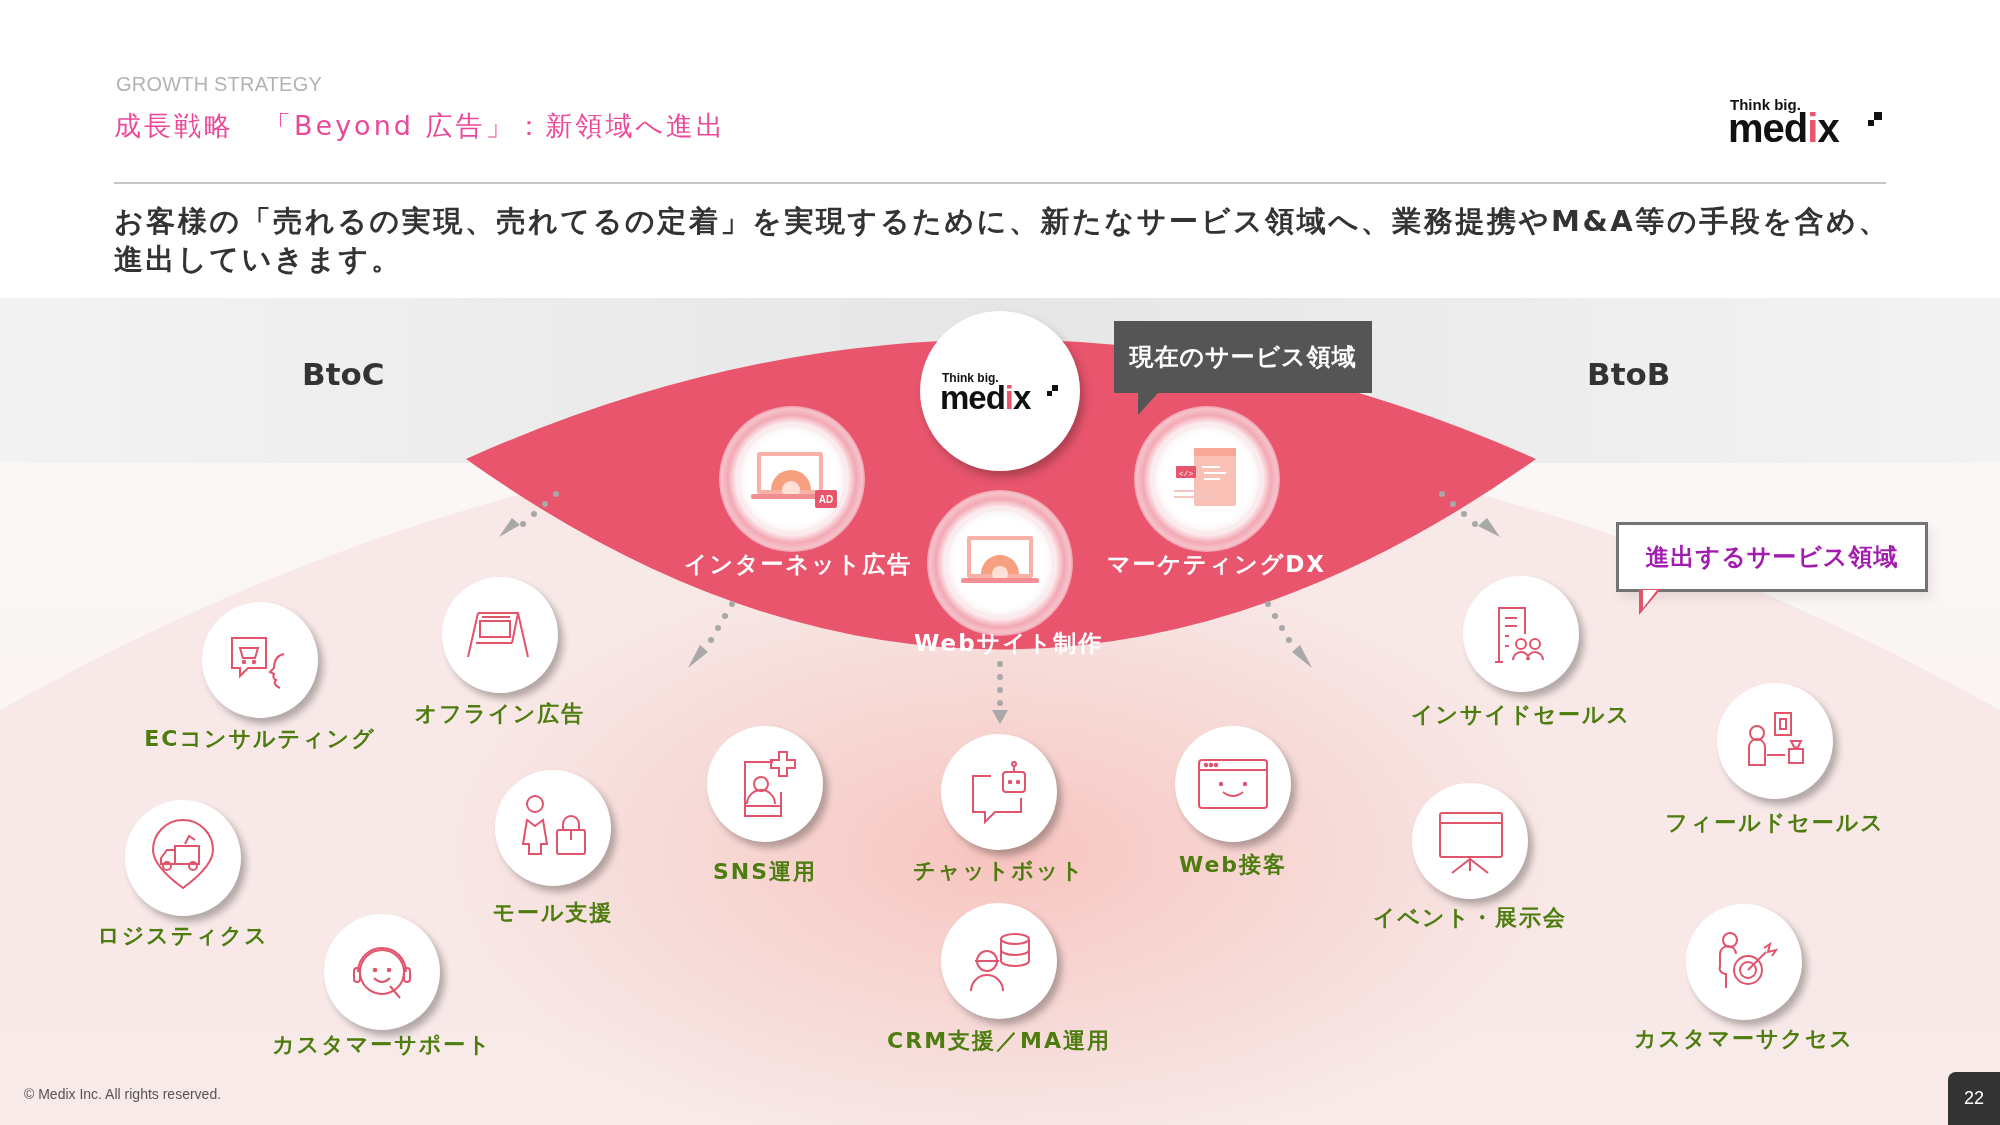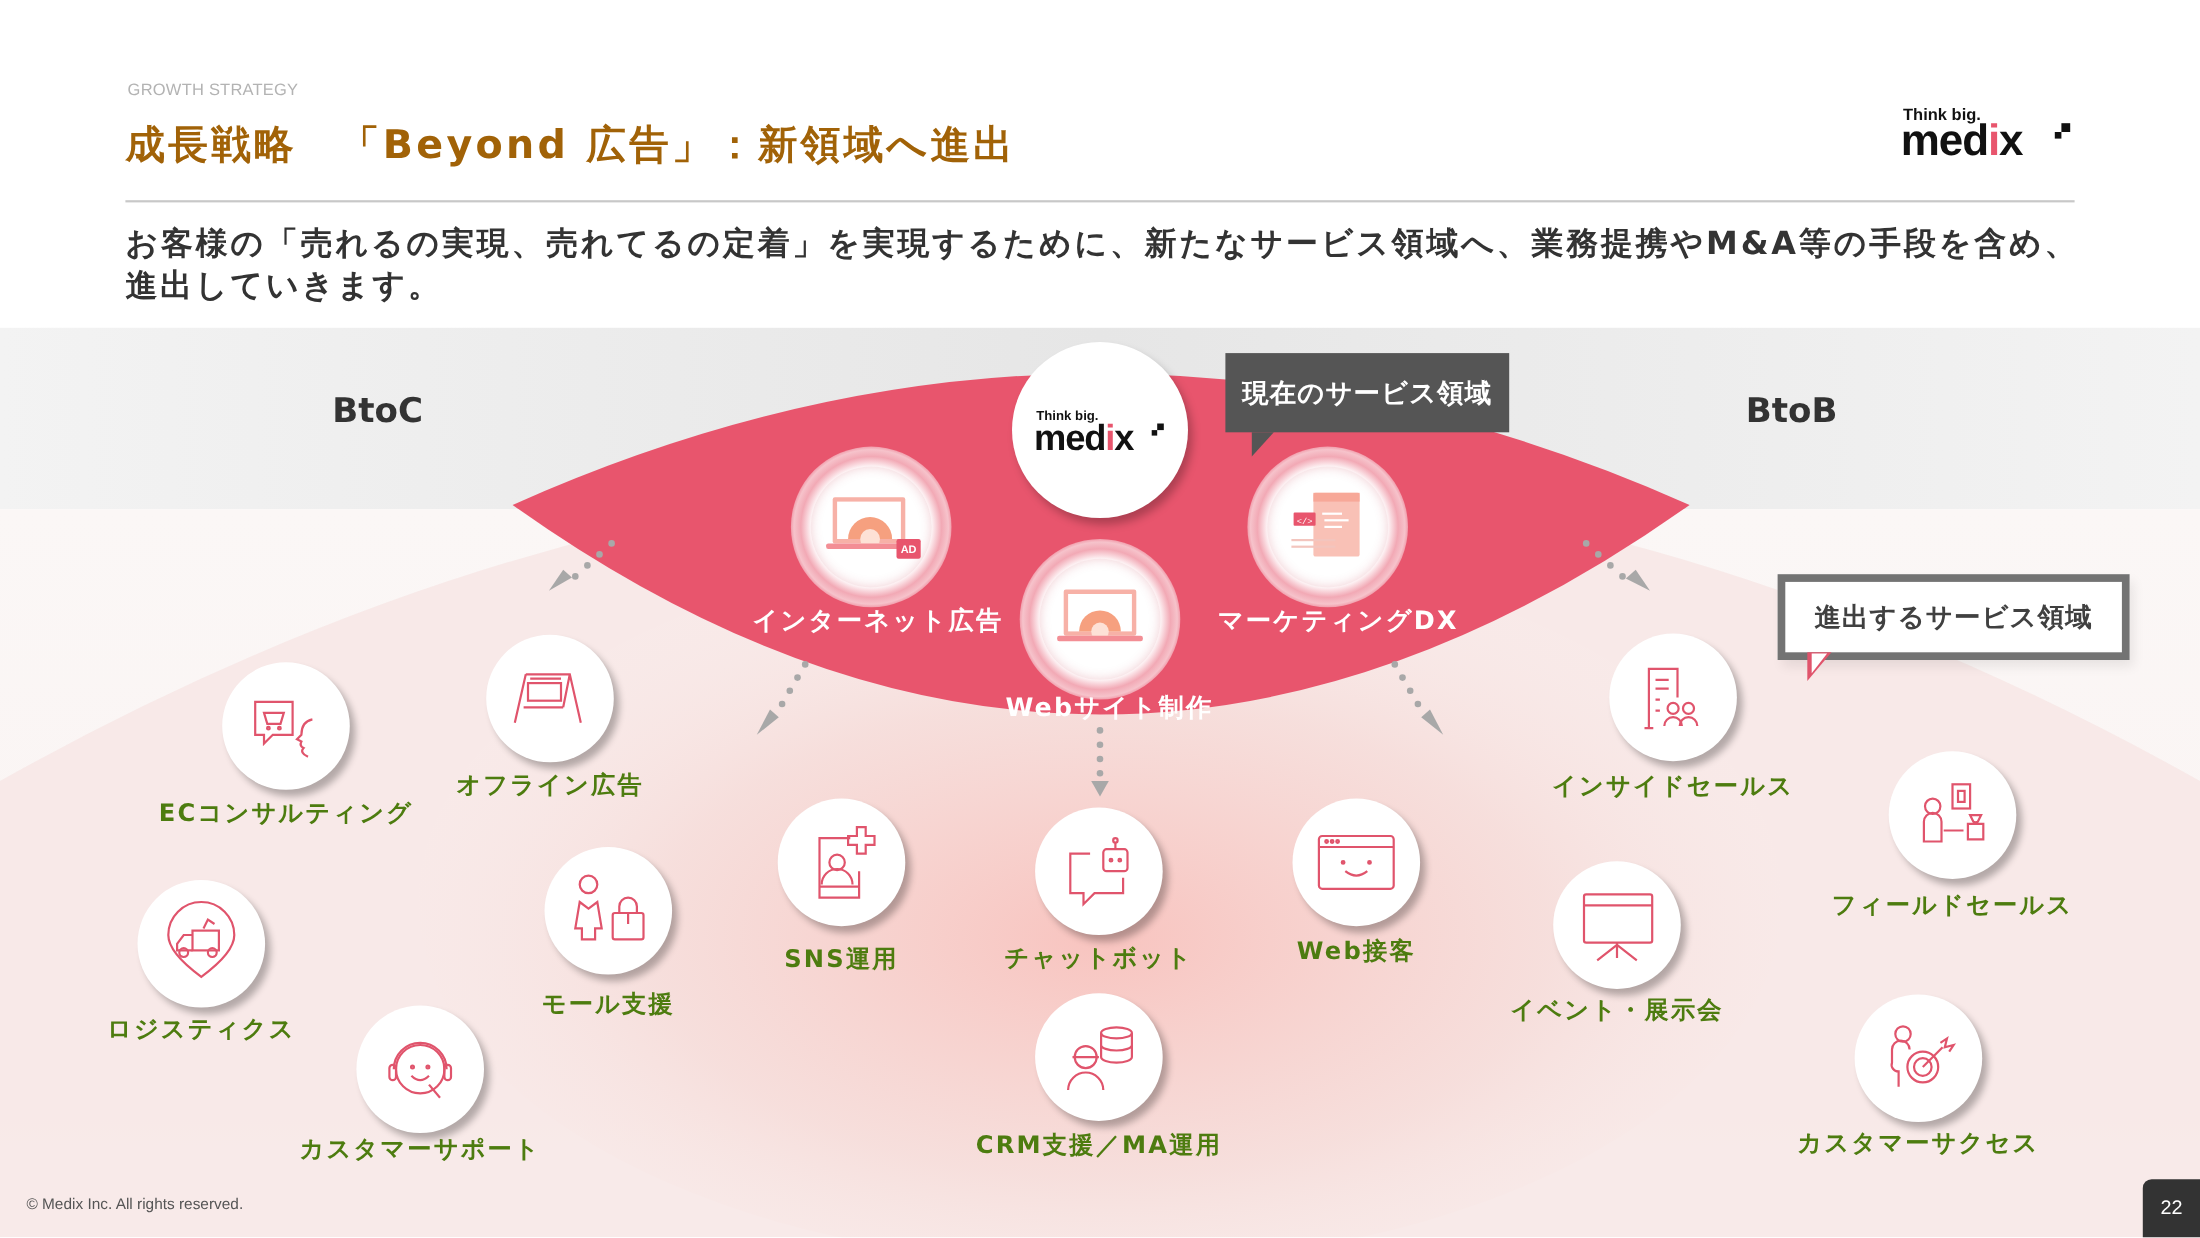--- a/index.html
+++ b/index.html
@@ -5,25 +5,25 @@
   html, body { margin: 0; padding: 0; }
   body {
     width: 2000px; height: 1125px; position: relative; overflow: hidden;
     background: #ffffff;
     font-family: "DejaVu Sans", "Liberation Sans", sans-serif;
     color: #333333;
   }
   .eyebrow {
     position: absolute; left: 116px; top: 73px;
     font-family: "Liberation Sans", sans-serif;
-    font-size: 15px; color: #b3b3b3; letter-spacing: 0.2px;
+    font-size: 20px; color: #b3b3b3; letter-spacing: 0.2px;
   }
   .page-title {
     position: absolute; left: 114px; top: 108px;
-    font-size: 36px; font-weight: bold; color: #a16207; letter-spacing: 3px;
+    font-size: 27px; font-weight: normal; color: #ec4899; letter-spacing: 3px;
     white-space: pre;
   }
   .logo { position: absolute; left: 1728px; top: 96px; width: 160px; height: 56px; }
   .logo .think { font-family: "Liberation Sans", sans-serif; font-weight: bold; font-size: 15px; color: #111; position: absolute; left: 2px; top: 0; }
   .logo .word { font-family: "Liberation Sans", sans-serif; font-weight: 900; font-size: 40px; color: #111; position: absolute; left: 0; top: 10px; letter-spacing: -1px; font-weight: bold; }
   .logo .word .x-i { color: #e8556d; }
   .logo .px1 { position: absolute; width: 8px; height: 8px; background:#111; left: 146px; top: 16px; }
   .logo .px2 { position: absolute; width: 6px; height: 6px; background:#111; left: 140px; top: 24px; }
   .header-rule { position: absolute; left: 114px; top: 182px; width: 1772px; height: 2px; background: #c8c8c8; }
   .lead {
@@ -55,21 +55,21 @@
   .callout-current {
     position: absolute; left: 1114px; top: 321px; width: 258px; height: 72px;
     background: #555555; color: #fff; font-size: 24px; font-weight: bold;
     display: flex; align-items: center; justify-content: center; letter-spacing: 1px;
   }
   .callout-current::after { content: ""; position: absolute; left: 24px; bottom: -22px;
     border-left: 0 solid transparent; border-right: 20px solid transparent; border-top: 22px solid #555555; }
 
   .callout-new {
     position: absolute; left: 1616px; top: 522px; width: 306px; height: 64px;
-    background: #fff; border: 7px solid #737373; color: #404040; font-size: 24px; font-weight: bold;
+    background: #fff; border: 3px solid #737373; color: #a21caf; font-size: 24px; font-weight: bold;
     display: flex; align-items: center; justify-content: center; letter-spacing: 1px;
     box-shadow: 4px 6px 10px rgba(0,0,0,0.08);
   }
   .callout-new .tail { position: absolute; left: 20px; bottom: -26px; width: 0; height: 0;
     border-right: 22px solid transparent; border-top: 26px solid #e0546c; }
   .callout-new .tail-inner { position: absolute; left: 24px; bottom: -19px; width: 0; height: 0;
     border-right: 14px solid transparent; border-top: 18px solid #ffffff; }
 
   
   .core-node { position: absolute; width: 146px; height: 146px; border-radius: 50%;

